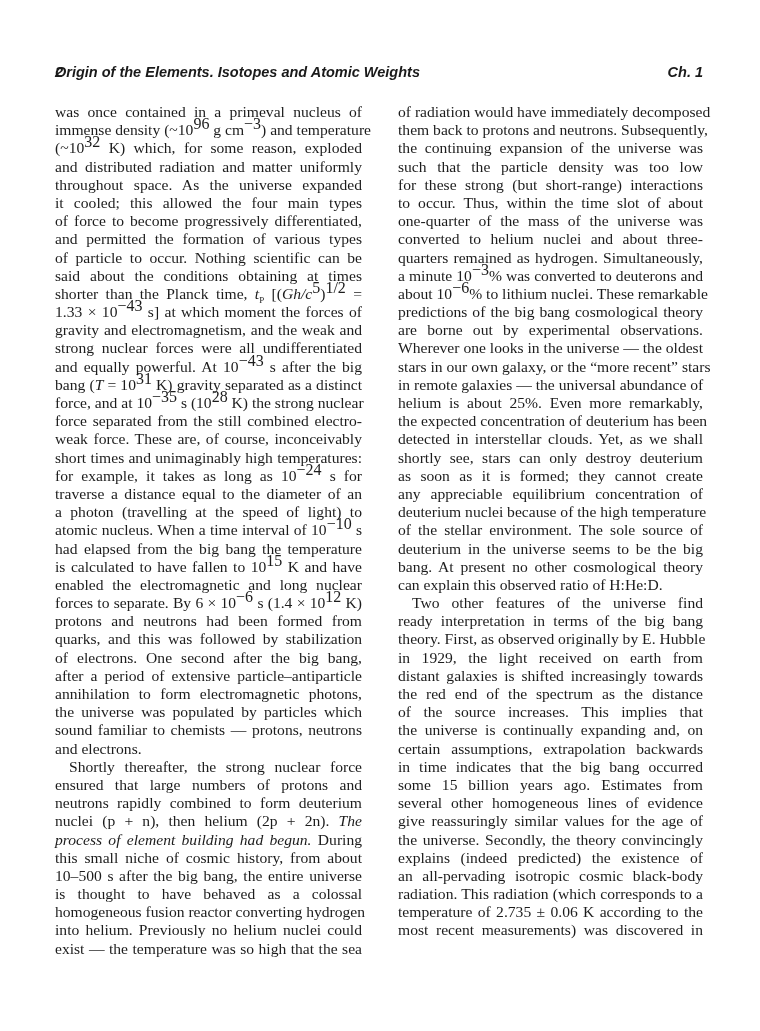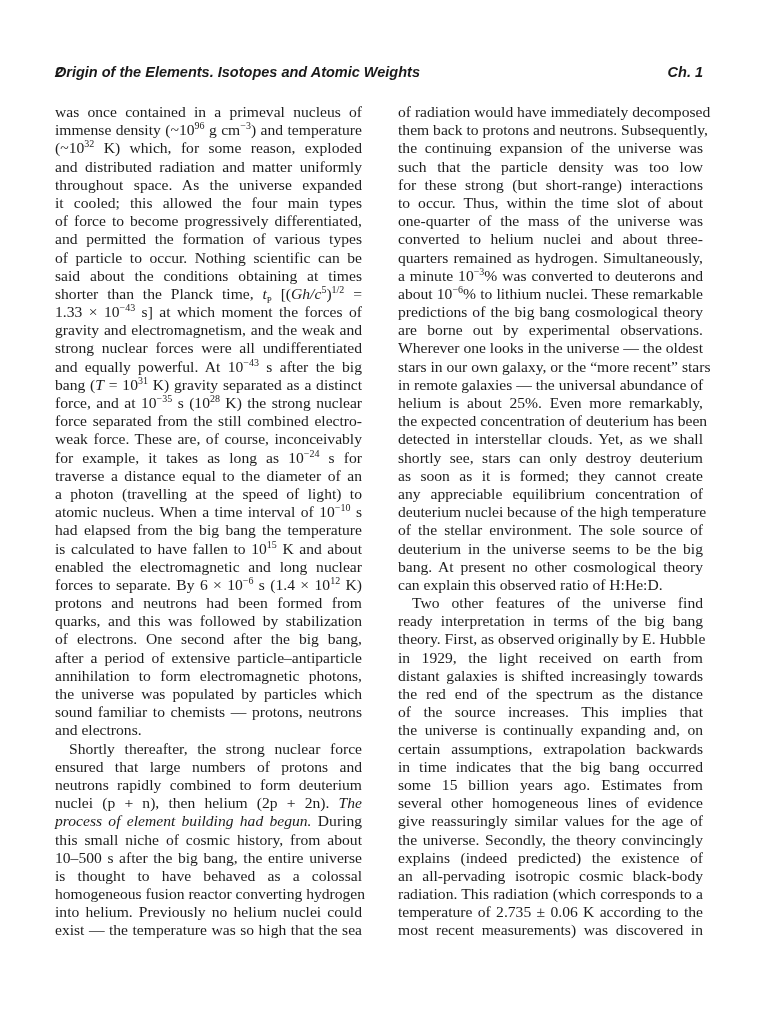--- a/index.html
+++ b/index.html
@@ -17,21 +17,21 @@
     font-family: Liberation Serif, serif; font-size: 15.6px; color: #1c1c1c;
   }
   .col.left { left: 55px; width: 307px; }
   .col.right { left: 398px; width: 305px; }
   .line {
     display: block; height: 18.2px; line-height: 18.2px;
     text-align: justify; text-align-last: justify; white-space: nowrap;
   }
   .line.last { text-align-last: left; }
   .line.indent { padding-left: 14px; }
-  sup { font-size: 10px; line-height: 0; vertical-align: 6px; }
+  sup { font-size: 16px; line-height: 0; vertical-align: 6px; }
   i { font-style: italic; }
 </style>
 </head>
 <body>
 
 <div class="header">
   <span class="pno">2</span>
   <span class="title">Origin of the Elements. Isotopes and Atomic Weights</span>
   <span class="ch">Ch. 1</span>
 </div>
@@ -49,26 +49,27 @@
   <span class="line">said about the conditions obtaining at times</span>
   <span class="line"><span>shorter than the Planck time, </span><i>t</i><sub style="font-size:9px">P</sub><span> [(</span><i>Gh</i><i>/c</i><sup>5</sup><span>)</span><sup>1/2</sup><span> =</span></span>
   <span class="line"><span>1.33 × 10</span><sup>−43</sup><span> s] at which moment the forces of</span></span>
   <span class="line">gravity and electromagnetism, and the weak and</span>
   <span class="line">strong nuclear forces were all undifferentiated</span>
   <span class="line"><span>and equally powerful. At 10</span><sup>−43</sup><span> s after the big</span></span>
   <span class="line"><span>bang (</span><i>T</i><span> = 10</span><sup>31</sup><span> K) gravity separated as a distinct</span></span>
   <span class="line"><span>force, and at 10</span><sup>−35</sup><span> s (10</span><sup>28</sup><span> K) the strong nuclear</span></span>
   <span class="line">force separated from the still combined electro-</span>
   <span class="line">weak force. These are, of course, inconceivably</span>
+  <span class="line">short times and unimaginably high temperatures:</span>
   <span class="line"><span>for example, it takes as long as 10</span><sup>−24</sup><span> s for</span></span>
   <span class="line">traverse a distance equal to the diameter of an</span>
   <span class="line">a photon (travelling at the speed of light) to</span>
   <span class="line"><span>atomic nucleus. When a time interval of 10</span><sup>−10</sup><span> s</span></span>
   <span class="line">had elapsed from the big bang the temperature</span>
-  <span class="line"><span>is calculated to have fallen to 10</span><sup>15</sup><span> K and about</span></span>
+  <span class="line"><span>is calculated to have fallen to 10</span><sup>15</sup><span> K and have</span></span>
   <span class="line">enabled the electromagnetic and long nuclear</span>
   <span class="line"><span>forces to separate. By 6 × 10</span><sup>−6</sup><span> s (1.4 × 10</span><sup>12</sup><span> K)</span></span>
   <span class="line">protons and neutrons had been formed from</span>
   <span class="line">quarks, and this was followed by stabilization</span>
   <span class="line">of electrons. One second after the big bang,</span>
   <span class="line">after a period of extensive particle–antiparticle</span>
   <span class="line">annihilation to form electromagnetic photons,</span>
   <span class="line">the universe was populated by particles which</span>
   <span class="line">sound familiar to chemists — protons, neutrons</span>
   <span class="line last">and electrons.</span>

